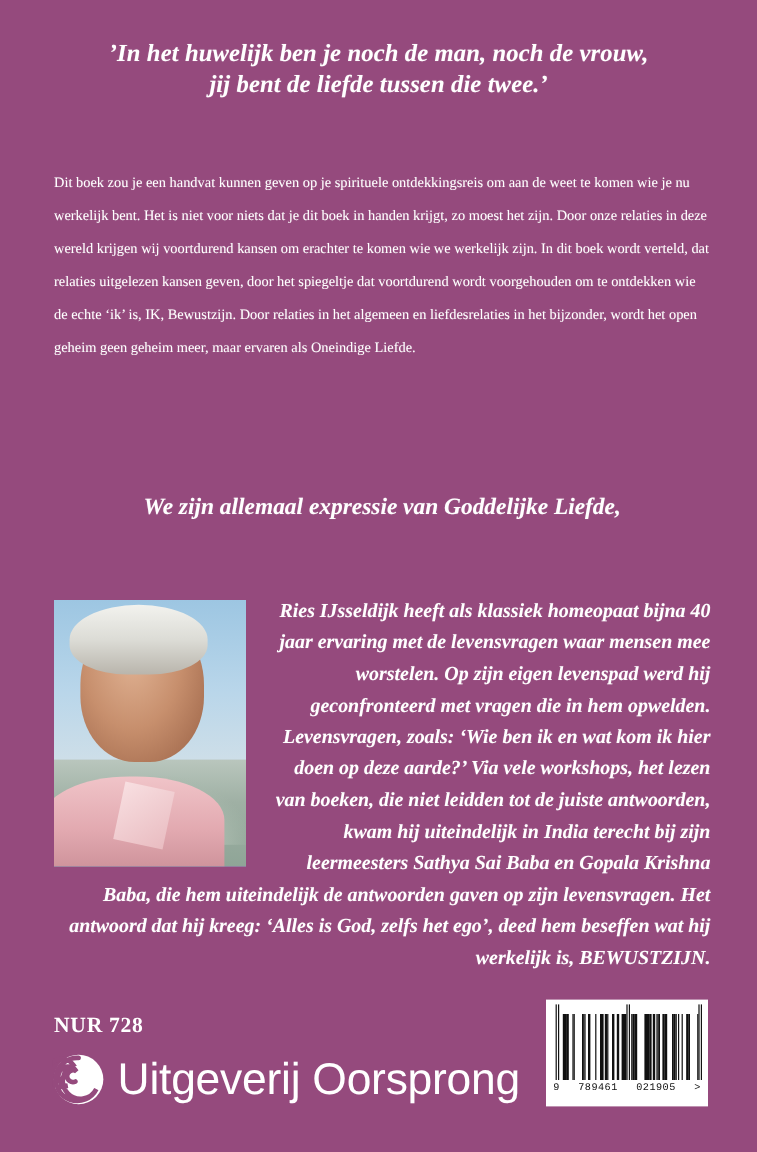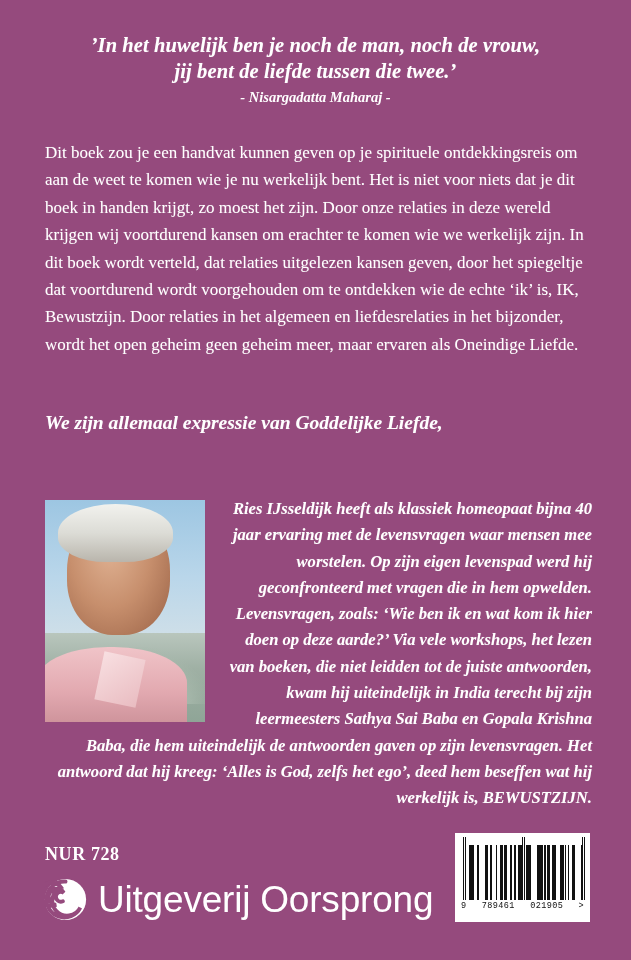--- a/index.html
+++ b/index.html
@@ -43,32 +43,33 @@
     line-height: 22px;
     margin-top: 2px;
   }
 
   
   .body-copy {
     position: absolute;
     left: 45px;
     top: 139px;
     width: 547px;
-    font-size: 17px;
+    font-size: 12px;
     line-height: 27.4px;
     text-align: left;
     text-shadow: 0 0 1px rgba(255,255,255,0.28);
   }
 
   
   .emphasis-block {
     position: absolute;
     left: 45px;
     top: 408px;
     width: 547px;
+    text-align: center;
     font-style: italic;
     font-weight: bold;
     font-size: 19.5px;
     line-height: 29px;
     text-shadow: 0 0 1px rgba(255,255,255,0.3);
   }
 
   
   .author-section {
     position: absolute;
@@ -205,21 +206,20 @@
   }
 </style>
 </head>
 <body>
 
 <div class="cover">
 
   <div class="quote-block">
     <div class="quote-line">’In het huwelijk ben je noch de man, noch de vrouw,</div>
     <div class="quote-line">jij bent de liefde tussen die twee.’</div>
-    <div class="quote-attrib">- Nisargadatta Maharaj -</div>
   </div>
 
   <div class="body-copy">Dit boek zou je een handvat kunnen geven op je spirituele ontdekkingsreis om aan de weet te komen wie je nu werkelijk bent. Het is niet voor niets dat je dit boek in handen krijgt, zo moest het zijn. Door onze relaties in deze wereld krijgen wij voortdurend kansen om erachter te komen wie we werkelijk zijn. In dit boek wordt verteld, dat relaties uitgelezen kansen geven, door het spiegeltje dat voortdurend wordt voorgehouden om te ontdekken wie de echte ‘ik’ is, IK, Bewustzijn. Door relaties in het algemeen en liefdesrelaties in het bijzonder, wordt het open geheim geen geheim meer, maar ervaren als Oneindige Liefde.</div>
 
   <div class="emphasis-block">
     <div>We zijn allemaal expressie van Goddelijke Liefde,</div>
   </div>
 
   <div class="author-section">
     <div class="author-photo">

